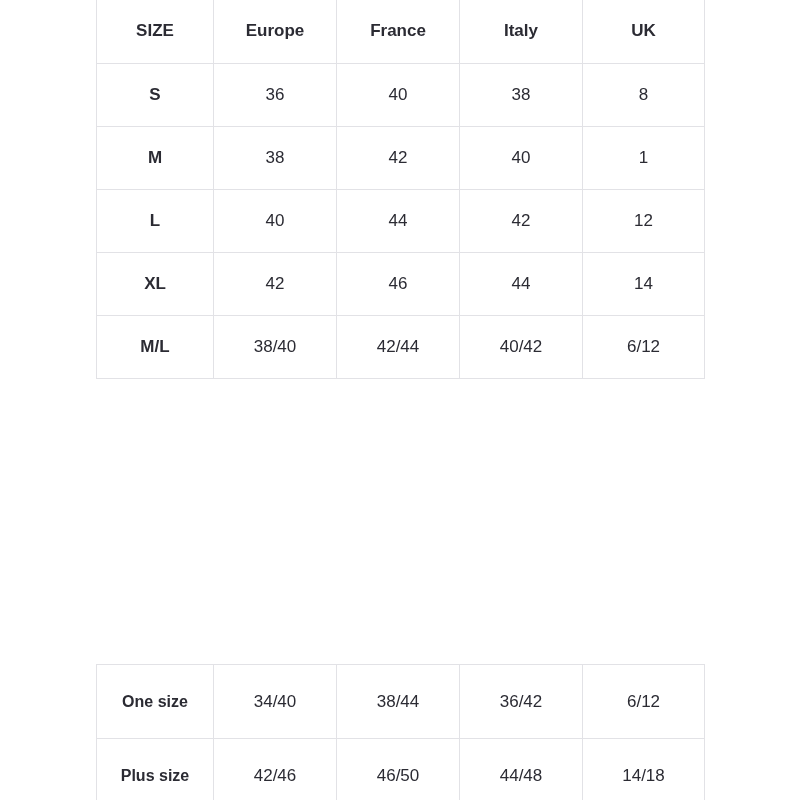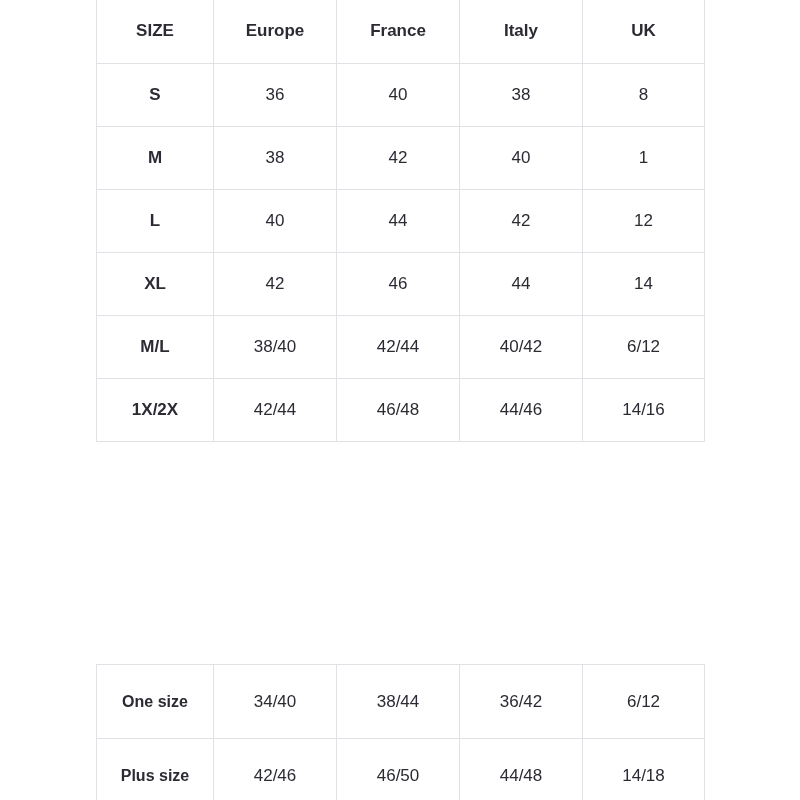--- a/index.html
+++ b/index.html
@@ -120,27 +120,20 @@
           <td>44</td>
           <td>14</td>
         </tr>
         <tr>
           <td class="rowhead">M/L</td>
           <td>38/40</td>
           <td>42/44</td>
           <td>40/42</td>
           <td>6/12</td>
         </tr>
-        <tr>
-          <td class="rowhead">1X/2X</td>
-          <td>42/44</td>
-          <td>46/48</td>
-          <td>44/46</td>
-          <td>14/16</td>
-        </tr>
       </tbody>
     </table>
   </div>
 
   <div class="table-wrap" id="secondary-table-wrap">
     <table id="secondary-table">
       <colgroup>
         <col class="c-size">
           <col class="c-eu">
           <col class="c-it">

